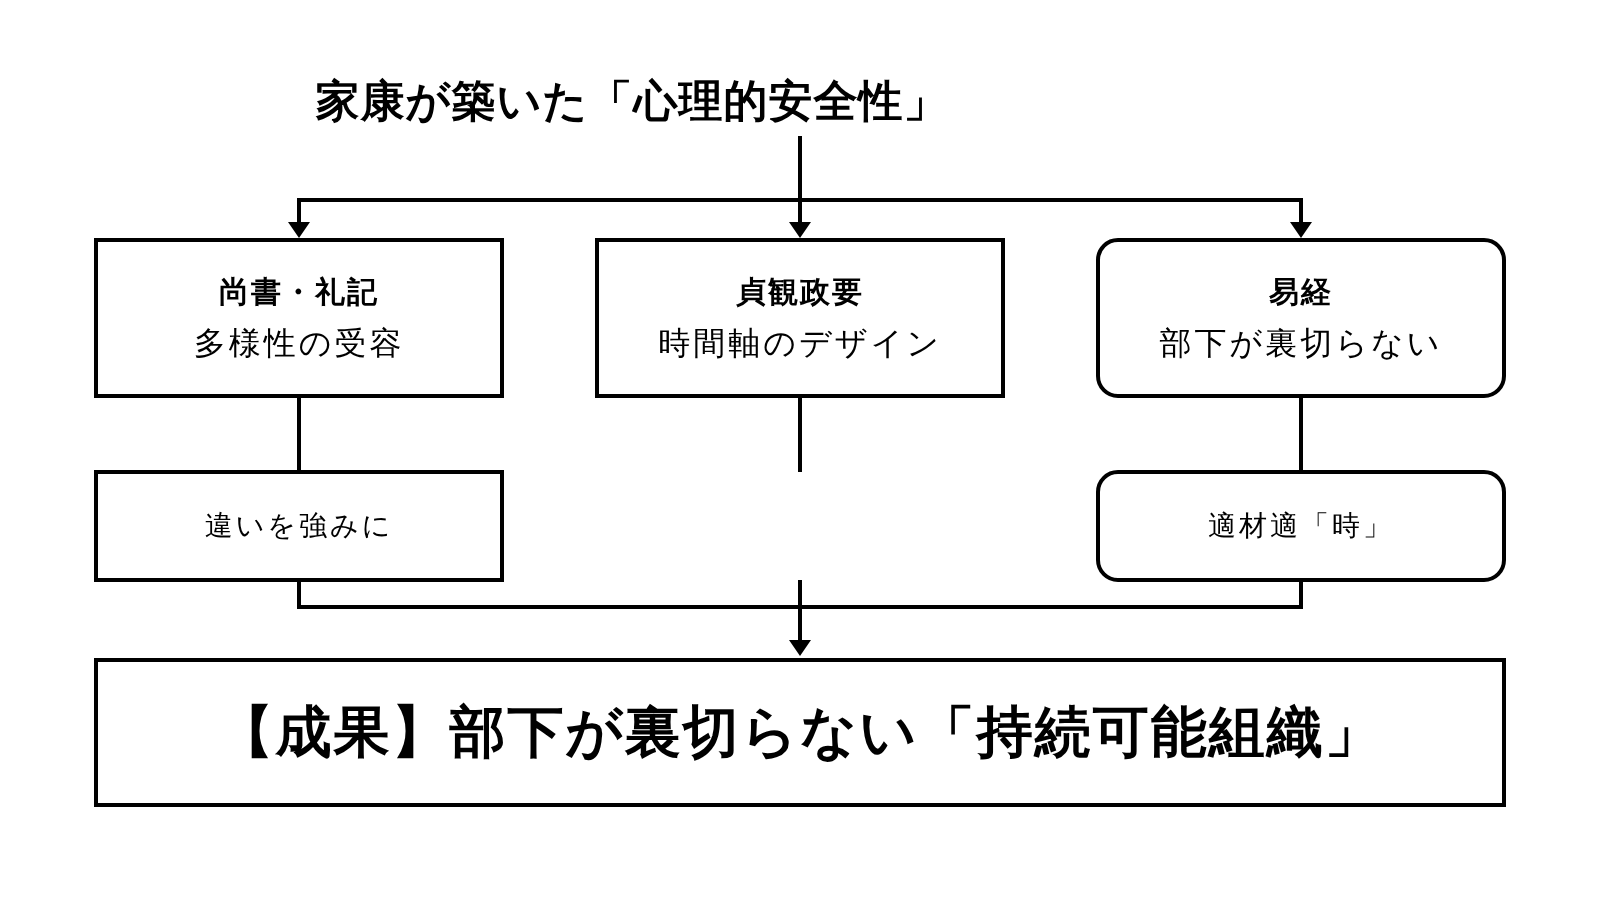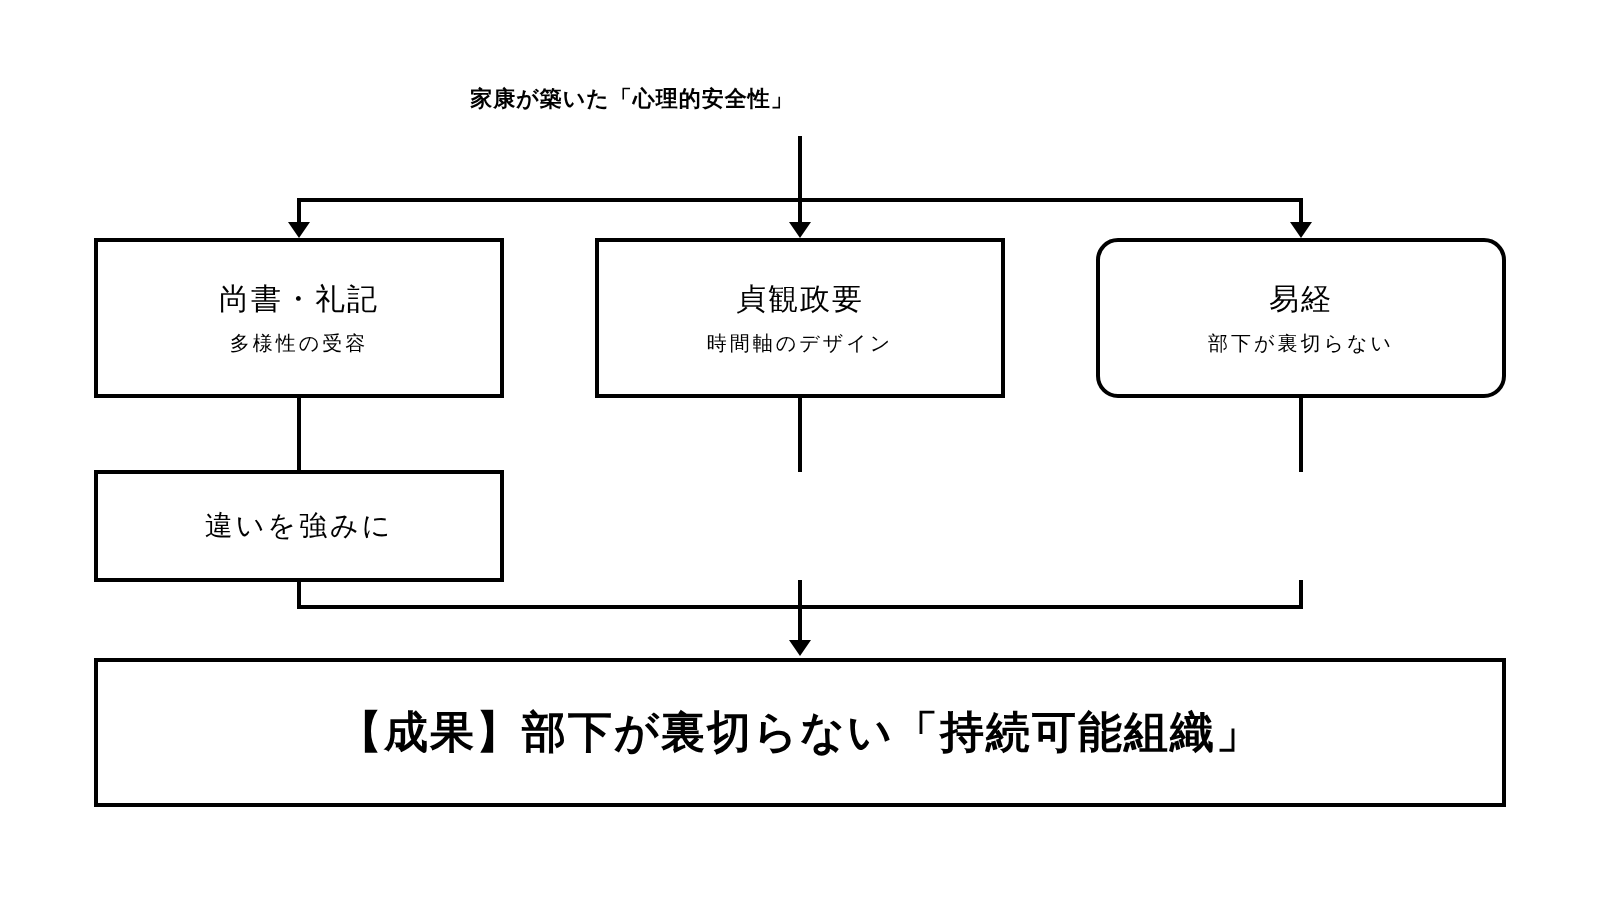--- a/index.html
+++ b/index.html
@@ -12,24 +12,24 @@
     width: 1600px;
     height: 900px;
     background: #ffffff;
     color: #000000;
     font-family: "DejaVu Sans", sans-serif;
     overflow: hidden;
   }
   .diagram-title {
     position: absolute;
     left: 0;
-    top: 84px;
+    top: 72px;
     width: 1264px;
     text-align: center;
-    font-size: 22px;
+    font-size: 44px;
     font-weight: bold;
     letter-spacing: 1px;
   }
   .box {
     position: absolute;
     box-sizing: border-box;
     border: 4px solid #000000;
     background: #ffffff;
     display: flex;
     flex-direction: column;
@@ -37,44 +37,44 @@
     justify-content: center;
     text-align: center;
   }
   .source-box  { width: 410px; height: 160px; top: 238px; }
   .practice-box{ width: 410px; height: 112px; top: 470px; }
   .col-1 { left: 94px; }
   .col-2 { left: 595px; }
   .col-3 { left: 1096px; border-radius: 22px; }
   .box-title {
     font-size: 30px;
-    font-weight: normal;
+    font-weight: bold;
     letter-spacing: 2px;
     line-height: 1.2;
     margin-bottom: 14px;
   }
   .box-sub {
-    font-size: 20px;
+    font-size: 32px;
     font-weight: normal;
     letter-spacing: 3px;
     line-height: 1.2;
     font-family: Liberation Serif, serif;
   }
   .practice-label {
     font-size: 28px;
     letter-spacing: 3px;
   }
   .outcome-box {
     left: 94px;
     top: 658px;
     width: 1412px;
     height: 149px;
   }
   .outcome-label {
-    font-size: 44px;
+    font-size: 56px;
     font-weight: bold;
     letter-spacing: 2px;
   }
   .line {
     position: absolute;
     background: #000000;
   }
   .arrowhead {
     position: absolute;
     width: 0;
@@ -115,20 +115,23 @@
     <div class="box-sub">部下が裏切らない</div>
   </div>
 
   <div class="line" style="left:297px; top:396px; width:4px; height:76px;"></div>
   <div class="line" style="left:798px; top:396px; width:4px; height:76px;"></div>
   <div class="line" style="left:1299px; top:396px; width:4px; height:76px;"></div>
 
   <div class="box practice-box col-1">
     <div class="practice-label">違いを強みに</div>
   </div>
+  <div class="box practice-box col-3">
+    <div class="practice-label">適材適「時」</div>
+  </div>
 
   <div class="line" style="left:297px; top:580px; width:4px; height:29px;"></div>
   <div class="line" style="left:1299px; top:580px; width:4px; height:29px;"></div>
 
   <div class="line" style="left:297px; top:605px; width:1006px; height:4px;"></div>
 
   <div class="line" style="left:798px; top:580px; width:4px; height:62px;"></div>
   <div class="arrowhead" style="left:789px; top:640px;"></div>
 
   <div class="box outcome-box">

